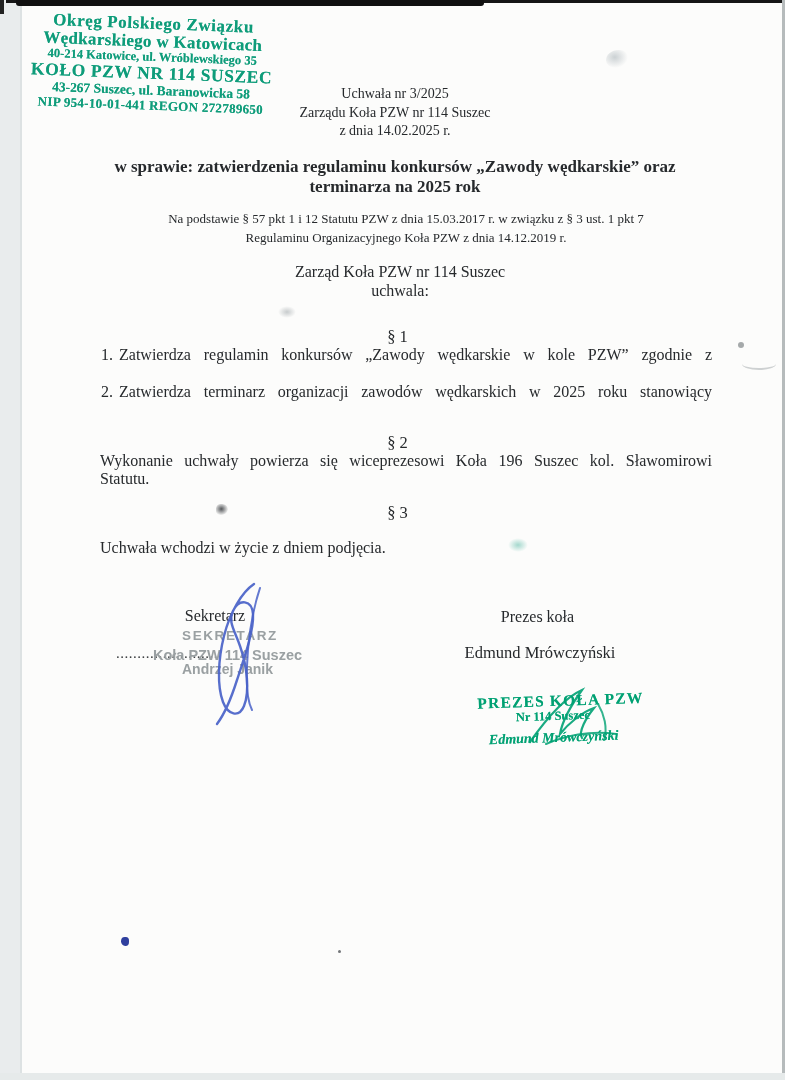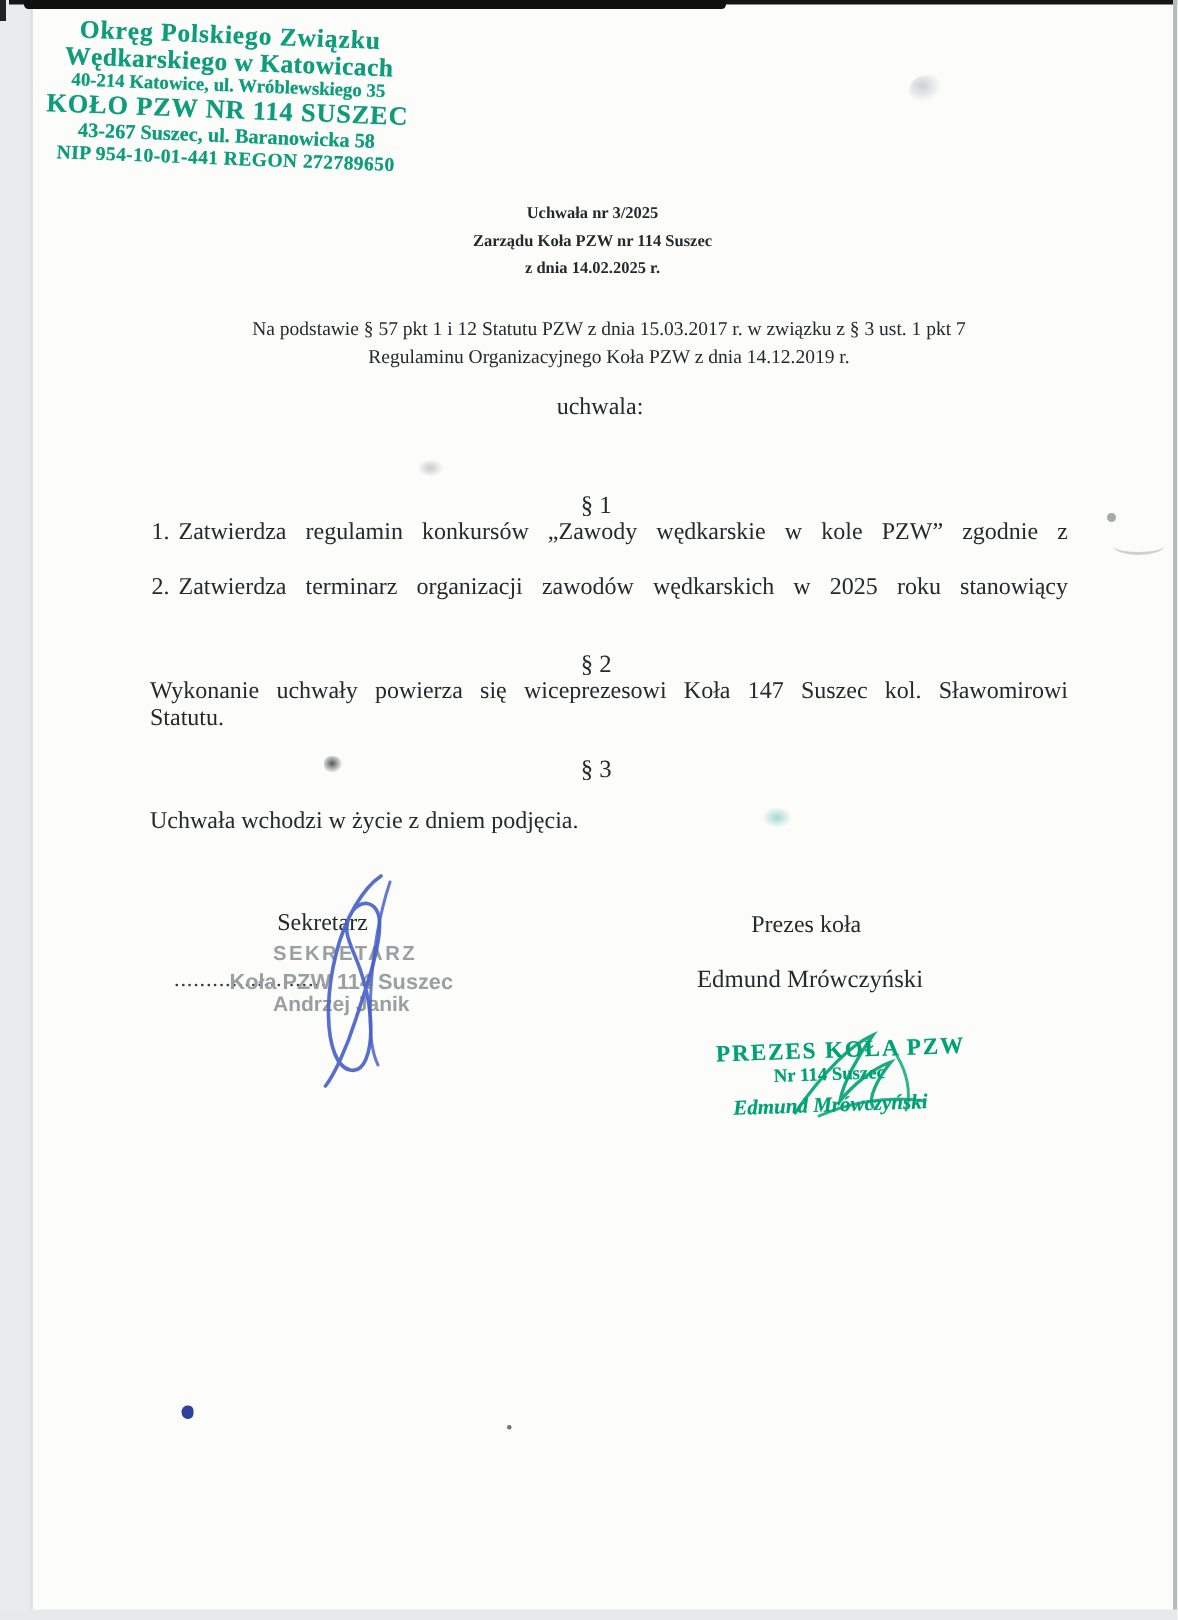--- a/index.html
+++ b/index.html
@@ -18,21 +18,21 @@
   .stamp-top{left:28px;top:10px;width:252px;transform:rotate(2.2deg);transform-origin:left top;
              text-align:center;color:#0e9c7a;font-weight:bold;text-shadow:0 0 .5px rgba(14,156,122,.7);}
   .st-l1{font-size:17px;line-height:18px;letter-spacing:.6px;}
   .st-l2{font-size:17px;line-height:17px;letter-spacing:.3px;}
   .st-l3{font-size:12.5px;line-height:14px;}
   .st-l4{font-size:17.5px;line-height:19px;letter-spacing:.6px;}
   .st-l5{font-size:13.5px;line-height:15px;}
   .st-l6{font-size:13px;line-height:15px;letter-spacing:.3px;}
   
   .c{text-align:center;}
-  .title{left:85px;top:85px;width:620px;font-weight:bold;font-size:11px;line-height:18.5px;margin-top:48px;}
+  .title{left:85px;top:85px;width:620px;font-weight:normal;font-size:14px;line-height:18.5px;}
   .subject{left:85px;top:157px;width:620px;font-weight:bold;font-size:17px;line-height:19.5px;}
   .legal{left:95px;top:210px;width:622px;font-size:13px;line-height:18.5px;}
   .resolver{left:90px;top:263px;width:620px;font-size:16px;line-height:18.5px;}
   .sec-h{left:90px;width:615px;text-align:center;font-size:16.5px;}
   .body-line{left:100px;width:612px;font-size:16px;line-height:18.5px;}
   .jline{text-align:justify;}
   .jline::after{content:"";display:inline-block;width:100%;height:0;}
   .li{padding-left:19px;box-sizing:border-box;}
   .li .marker{position:absolute;left:1px;top:0;}
   
@@ -86,42 +86,47 @@
     <div class="st-l5">43-267 Suszec, ul. Baranowicka 58</div>
     <div class="st-l6">NIP 954-10-01-441  REGON 272789650</div>
   </div>
 
   <div class="abs title c">
     <div>Uchwała nr 3/2025</div>
     <div>Zarządu Koła PZW nr 114 Suszec</div>
     <div>z dnia 14.02.2025 r.</div>
   </div>
 
+  <div class="abs subject c">
+    <div>w sprawie: zatwierdzenia regulaminu konkursów „Zawody wędkarskie” oraz</div>
+    <div>terminarza na 2025 rok</div>
+  </div>
 
   <div class="abs legal c">
     <div>Na podstawie § 57 pkt 1 i 12 Statutu PZW z dnia 15.03.2017 r. w związku z § 3 ust. 1 pkt 7</div>
     <div>Regulaminu Organizacyjnego Koła PZW z dnia 14.12.2019 r.</div>
   </div>
 
   <div class="abs resolver c">
+    <div>Zarząd Koła PZW nr 114 Suszec</div>
     <div>uchwala:</div>
   </div>
 
   <div class="abs sec-h" style="top:327px;">§ 1</div>
   <div class="abs body-line li jline" style="top:346px;">
     <span class="marker">1.</span>
     <span>Zatwierdza regulamin konkursów „Zawody wędkarskie w kole PZW” zgodnie  z</span>
   </div>
   <div class="abs body-line li jline" style="top:383px;">
     <span class="marker">2.</span>
     <span>Zatwierdza terminarz organizacji zawodów wędkarskich w 2025 roku stanowiący</span>
   </div>
 
   <div class="abs sec-h" style="top:433px;">§ 2</div>
-  <div class="abs body-line jline" style="top:452px;">Wykonanie uchwały powierza się wiceprezesowi Koła 147 Suszec kol. Sławomirowi</div>
+  <div class="abs body-line jline" style="top:452px;">Wykonanie uchwały powierza się wiceprezesowi Koła 196 Suszec kol. Sławomirowi</div>
   <div class="abs body-line" style="top:470px;">Statutu.</div>
 
   <div class="abs sec-h" style="top:503px;">§ 3</div>
   <div class="abs body-line" style="top:539px;">Uchwała wchodzi w życie z dniem podjęcia.</div>
 
   <div class="abs sig-role-left">Sekretarz</div>
   <div class="abs gs-dots">........................</div>
   <div class="abs gray-stamp gs-1">SEKRETARZ</div>
   <div class="abs gray-stamp gs-2">Koła PZW 114 Suszec</div>
   <div class="abs gray-stamp gs-3">Andrzej Janik</div>

